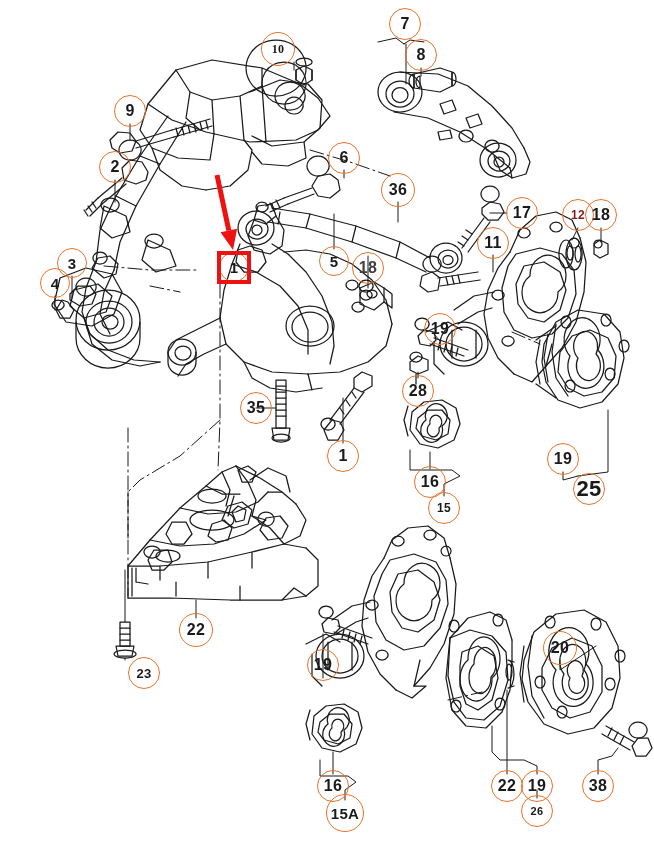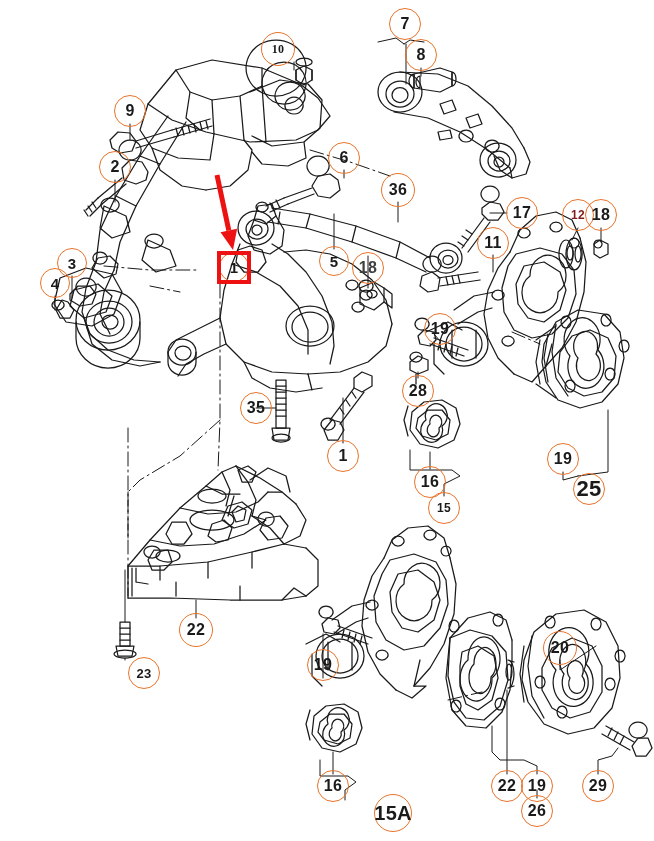--- a/index.html
+++ b/index.html
@@ -487,21 +487,21 @@
       </div>
       <div class="callout" style="left: 601px; top: 215px; width: 30px; height: 30px; border: 1.6px solid rgb(232, 115, 42); font-size: 16px; color: rgb(26, 26, 26);">
         <span>18</span>
       </div>
       <div class="callout" style="left: 343px; top: 456px; width: 30px; height: 30px; border: 1.6px solid rgb(232, 115, 42); font-size: 16px; color: rgb(26, 26, 26);">
         <span>1</span>
       </div>
       <div class="callout" style="left: 444px; top: 508px; width: 30px; height: 30px; border: 1.6px solid rgb(232, 115, 42); font-size: 12px; color: rgb(26, 26, 26);">
         <span>15</span>
       </div>
-      <div class="callout" style="left: 345px; top: 813px; width: 36px; height: 36px; border: 1.6px solid rgb(232, 115, 42); font-size: 20px; color: rgb(26, 26, 26); margin-left: 48px;">
+      <div class="callout" style="left: 345px; top: 813px; width: 36px; height: 36px; border: 1.6px solid rgb(232, 115, 42); font-size: 15px; color: rgb(26, 26, 26);">
         <span>15A</span>
       </div>
       <div class="callout" style="left: 430px; top: 482px; width: 30px; height: 30px; border: 1.6px solid rgb(232, 115, 42); font-size: 16px; color: rgb(26, 26, 26);">
         <span>16</span>
       </div>
       <div class="callout" style="left: 333px; top: 786px; width: 30px; height: 30px; border: 1.6px solid rgb(232, 115, 42); font-size: 16px; color: rgb(26, 26, 26);">
         <span>16</span>
       </div>
       <div class="callout" style="left: 522px; top: 213px; width: 30px; height: 30px; border: 1.6px solid rgb(232, 115, 42); font-size: 16px; color: rgb(26, 26, 26);">
         <span>17</span>
@@ -518,35 +518,35 @@
       <div class="callout" style="left: 323px; top: 665px; width: 30px; height: 30px; border: 1.6px solid rgb(232, 115, 42); font-size: 16px; color: rgb(26, 26, 26);">
         <span>19</span>
       </div>
       <div class="callout" style="left: 537px; top: 786px; width: 30px; height: 30px; border: 1.6px solid rgb(232, 115, 42); font-size: 16px; color: rgb(26, 26, 26);">
         <span>19</span>
       </div>
       <div class="callout" style="left: 560px; top: 648px; width: 32px; height: 32px; border: 1.6px solid rgb(232, 115, 42); font-size: 16px; color: rgb(26, 26, 26);">
         <span>20</span>
       </div>
       <div class="callout" style="left: 598px; top: 786px; width: 30px; height: 30px; border: 1.6px solid rgb(232, 115, 42); font-size: 16px; color: rgb(26, 26, 26);">
-        <span>29</span>
+        <span>38</span>
       </div>
       <div class="callout" style="left: 196px; top: 630px; width: 32px; height: 32px; border: 1.6px solid rgb(232, 115, 42); font-size: 16px; color: rgb(26, 26, 26);">
         <span>22</span>
       </div>
       <div class="callout" style="left: 125px; top: 673px; width: 30px; height: 30px; border: 1.6px solid rgb(232, 115, 42); font-size: 13px; color: rgb(26, 26, 26); margin-left: 19px;">
         <span>23</span>
       </div>
       <div class="callout" style="left: 398px; top: 190px; width: 32px; height: 32px; border: 1.6px solid rgb(232, 115, 42); font-size: 16px; color: rgb(26, 26, 26);">
         <span>36</span>
       </div>
       <div class="callout" style="left: 578px; top: 489px; width: 30px; height: 30px; border: 1.6px solid rgb(232, 115, 42); font-size: 22px; color: rgb(26, 26, 26); margin-left: 11px;">
         <span>25</span>
       </div>
-      <div class="callout" style="left: 537px; top: 811px; width: 30px; height: 30px; border: 1.6px solid rgb(232, 115, 42); font-size: 16px; color: rgb(26, 26, 26);">
+      <div class="callout" style="left: 537px; top: 811px; width: 30px; height: 30px; border: 1.6px solid rgb(232, 115, 42); font-size: 11px; color: rgb(26, 26, 26);">
         <span>26</span>
       </div>
       <div class="callout" style="left: 507px; top: 786px; width: 30px; height: 30px; border: 1.6px solid rgb(232, 115, 42); font-size: 16px; color: rgb(26, 26, 26);">
         <span>22</span>
       </div>
       <div class="callout" style="left: 418px; top: 391px; width: 30px; height: 30px; border: 1.6px solid rgb(232, 115, 42); font-size: 16px; color: rgb(26, 26, 26); justify-content: center;">
         <span>28</span>
       </div>
       <div class="callout" style="left: 256px; top: 408px; width: 30px; height: 30px; border: 1.6px solid rgb(232, 115, 42); font-size: 16px; color: rgb(26, 26, 26);">
         <span>35</span>

